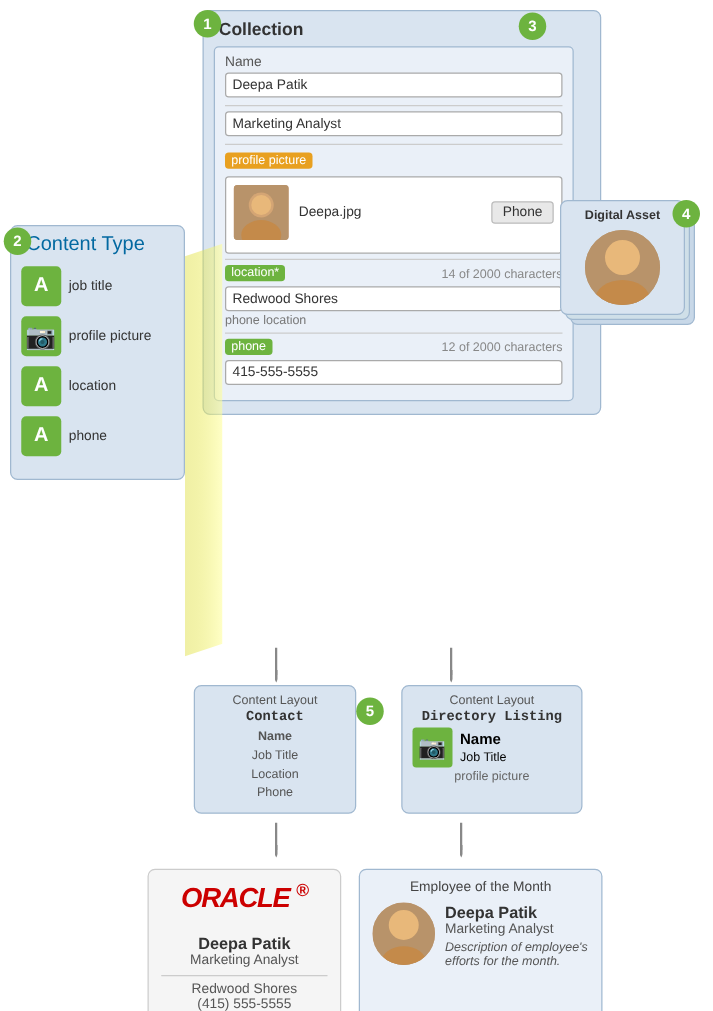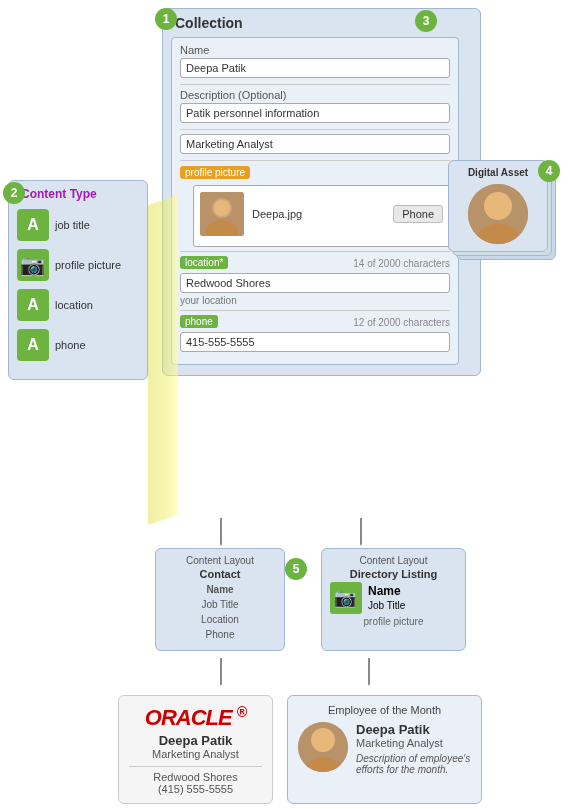--- a/index.html
+++ b/index.html
@@ -142,23 +142,23 @@
       position: absolute;
       top: 180px;
       left: 8px;
       width: 140px;
       background: #d9e4f0;
       border: 1px solid #a0b8d0;
       border-radius: 6px;
       padding: 6px 8px 10px 8px;
     }
     .content-type-title {
-      font-size: 12px;
-      font-weight: bold;
-      color: #a21caf;
+      font-size: 16px;
+      font-weight: normal;
+      color: #0369a1;
       margin-bottom: 8px;
       margin-left: 4px;
     }
     .ct-item {
       display: flex;
       align-items: center;
       gap: 6px;
       margin-bottom: 8px;
     }
     .ct-icon {
@@ -193,20 +193,21 @@
       color: #555;
       text-align: center;
       margin-bottom: 2px;
     }
     .layout-title-lg {
       font-size: 11px;
       font-weight: bold;
       color: #333;
       text-align: center;
       margin-bottom: 2px;
+      font-family: Liberation Mono, monospace;
     }
     .layout-content {
       font-size: 10px;
       color: #555;
       text-align: center;
       line-height: 1.5;
     }
     .layout-img-row {
       display: flex;
       align-items: center;
@@ -233,21 +234,21 @@
       border: 1px solid #ccc;
       border-radius: 6px;
       padding: 8px 10px;
       text-align: center;
     }
     .oracle-logo {
       color: #cc0000;
       font-size: 22px;
       font-weight: bold;
       font-style: italic;
-      margin-bottom: 2px;
+      margin-bottom: 16px;
       letter-spacing: -1px;
     }
     .oracle-name {
       font-size: 13px;
       font-weight: bold;
       color: #333;
     }
     .oracle-title {
       font-size: 11px;
       color: #555;
@@ -335,38 +336,32 @@
     <div class="collection-title">Collection</div>
     <div class="content-item-box">
 
       <div class="field-section">
         <div class="field-label">Name</div>
         <div class="field-input">
           <span>Deepa Patik</span>
         </div>
       </div>
 
-      <div class="field-section">
-        <div class="field-label">Description (Optional)</div>
-        <div class="field-input">
-          <span>Patik personnel information</span>
-        </div>
-      </div>
 
       <div class="field-section">
         <div class="field-input">
           <span>Marketing Analyst</span>
         </div>
       </div>
 
       <div class="field-section">
         <div style="margin-bottom:4px;">
           <span class="field-tag orange">profile picture</span>
         </div>
-        <div style="border:1px solid #aaa; border-radius:3px; background:#fff; padding:6px; margin-bottom:2px;margin-left:13px;">
+        <div style="border:1px solid #aaa; border-radius:3px; background:#fff; padding:6px; margin-bottom:2px;">
           <div class="profile-picture-row">
             <div class="profile-thumb">
               <svg viewBox="0 0 44 44" xmlns="http://www.w3.org/2000/svg">
                 <rect width="44" height="44" fill="#b8936a"></rect>
                 <circle cx="22" cy="16" r="10" fill="#d4a574"></circle>
                 <ellipse cx="22" cy="40" rx="16" ry="12" fill="#c48a4a"></ellipse>
                 <circle cx="22" cy="16" r="8" fill="#e8b87a"></circle>
               </svg>
             </div>
             <span class="profile-filename">Deepa.jpg</span>
@@ -376,21 +371,21 @@
       </div>
 
       <div class="field-section">
         <div style="display:flex; justify-content:space-between; align-items:center; margin-bottom:2px;">
           <span class="field-tag">location*</span>
           <span class="field-meta">14 of 2000 characters</span>
         </div>
         <div class="field-input">
           <span>Redwood Shores</span>
         </div>
-        <div class="field-hint">your location</div>
+        <div class="field-hint">phone location</div>
       </div>
 
       <div class="field-section">
         <div style="display:flex; justify-content:space-between; align-items:center; margin-bottom:2px;">
           <span class="field-tag">phone</span>
           <span class="field-meta">12 of 2000 characters</span>
         </div>
         <div class="field-input">
           <span>415-555-5555</span>
         </div>

